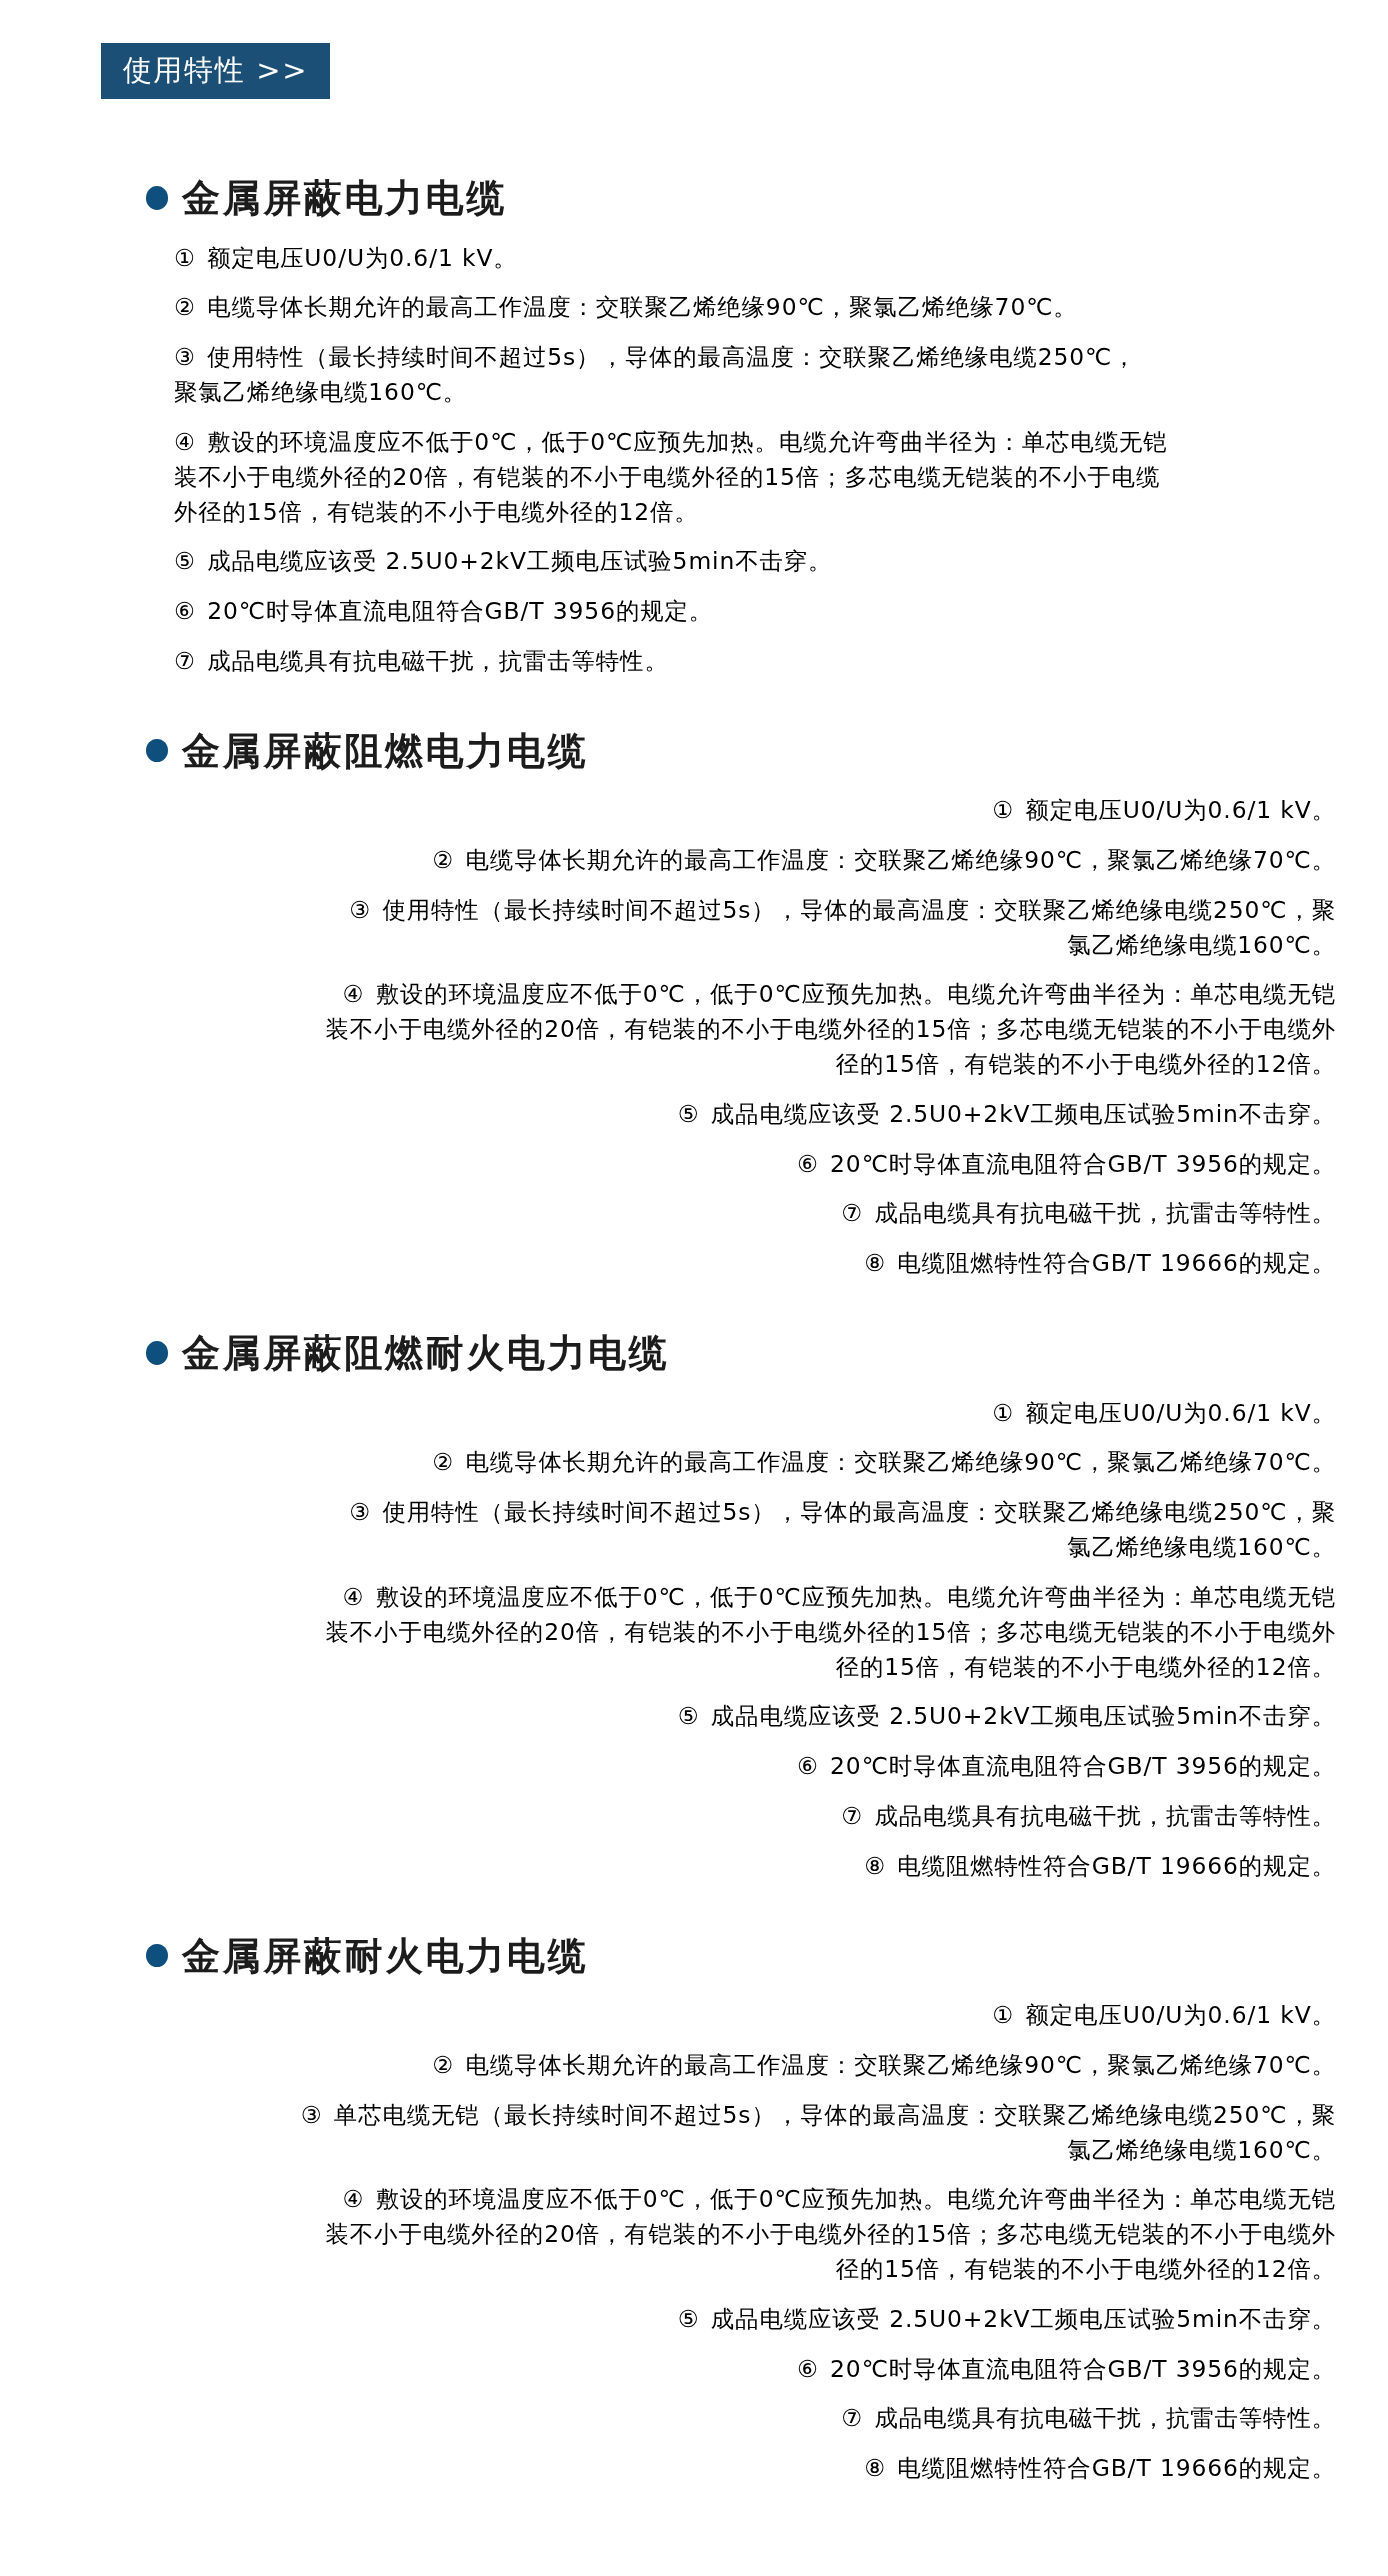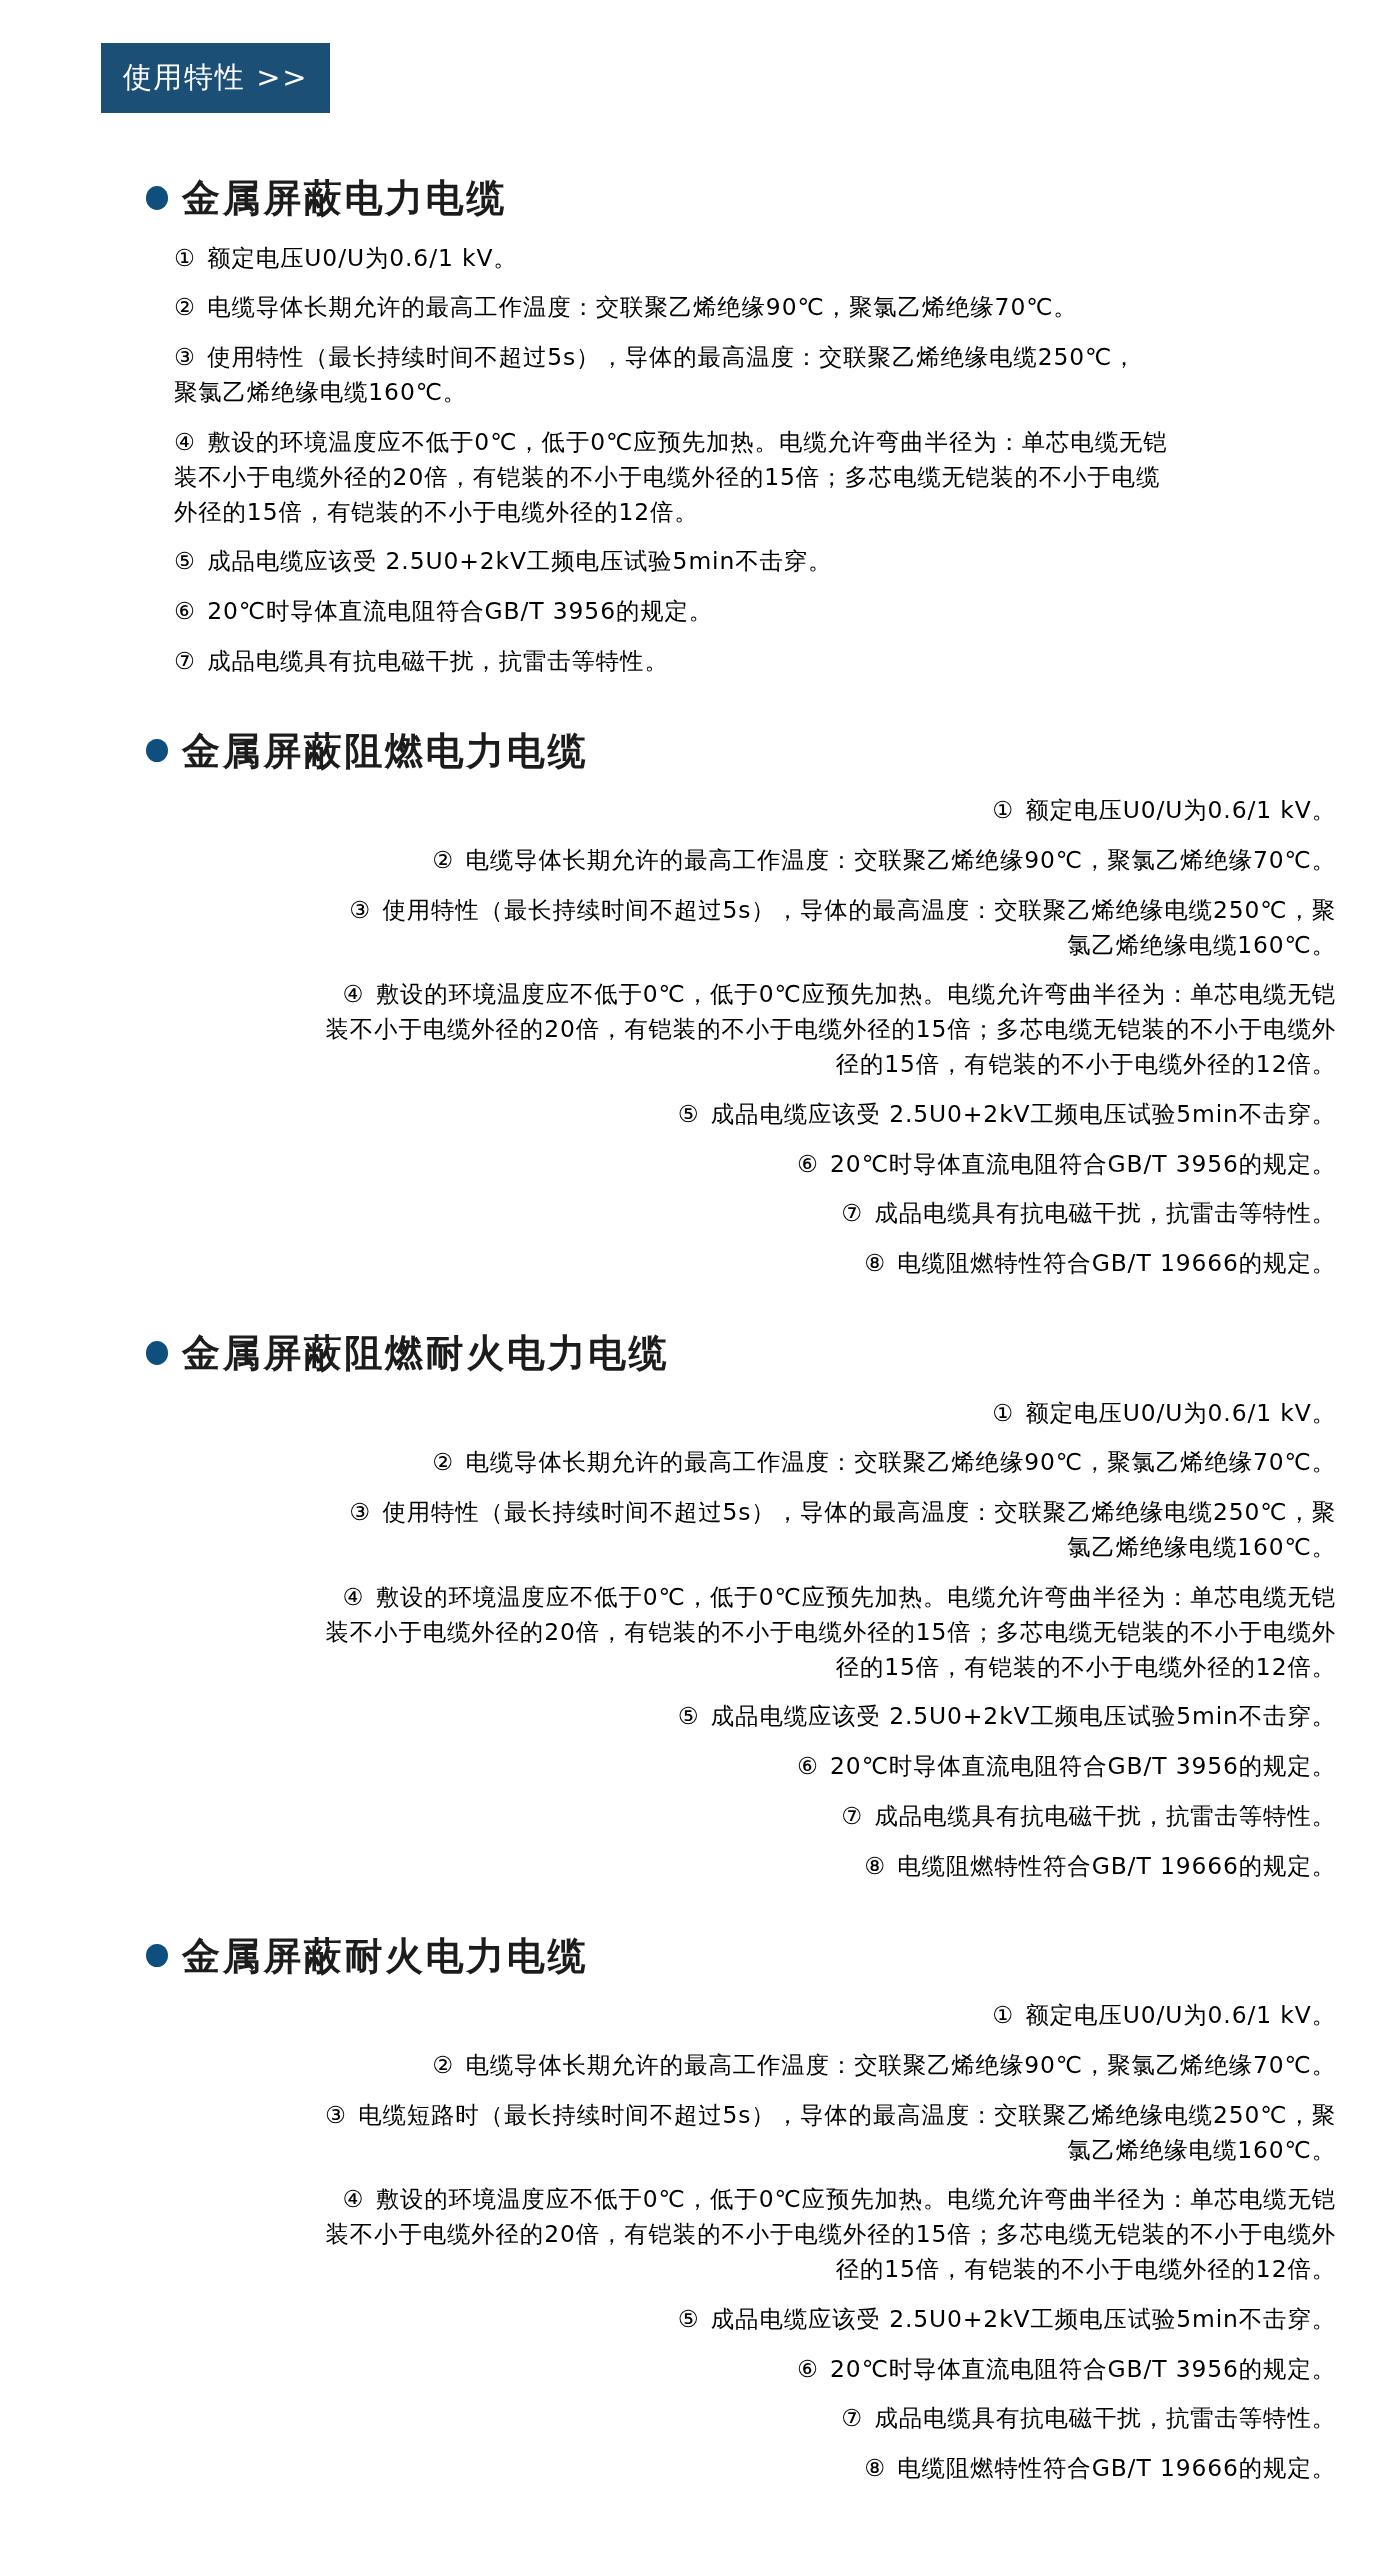--- a/index.html
+++ b/index.html
@@ -9,21 +9,21 @@
     min-height: 2576px;
     background: #ffffff;
     font-family: "DejaVu Sans", sans-serif;
     box-sizing: border-box;
   }
   .tag {
     position: absolute;
     left: 101px;
     top: 43px;
     width: 229px;
-    height: 70px;
+    height: 56px;
     background: #1C4F75;
     color: #ffffff;
     font-size: 29px;
     letter-spacing: 1.7px;
     display: flex;
     align-items: center;
     justify-content: center;
     box-sizing: border-box;
   }
   .content {
@@ -149,21 +149,21 @@
   <div class="section">
     <div class="section-heading">
       <span class="bullet"></span>
       <span class="section-title">金属屏蔽耐火电力电缆</span>
     </div>
 
   <p class="item"><span class="num">①</span><span class="text">额定电压U0/U为0.6/1 kV。</span></p>
 
   <p class="item"><span class="num">②</span><span class="text">电缆导体长期允许的最高工作温度：交联聚乙烯绝缘90℃，聚氯乙烯绝缘70℃。</span></p>
 
-  <p class="item"><span class="num">③</span><span class="text">电缆短路时（最长持续时间不超过5s），导体的最高温度：交联聚乙烯绝缘电缆250℃，聚
+  <p class="item"><span class="num">③</span><span class="text">单芯电缆无铠（最长持续时间不超过5s），导体的最高温度：交联聚乙烯绝缘电缆250℃，聚
 氯乙烯绝缘电缆160℃。</span></p>
 
   <p class="item"><span class="num">④</span><span class="text">敷设的环境温度应不低于0℃，低于0℃应预先加热。电缆允许弯曲半径为：单芯电缆无铠
 装不小于电缆外径的20倍，有铠装的不小于电缆外径的15倍；多芯电缆无铠装的不小于电缆外
 径的15倍，有铠装的不小于电缆外径的12倍。</span></p>
 
   <p class="item"><span class="num">⑤</span><span class="text">成品电缆应该受 2.5U0+2kV工频电压试验5min不击穿。</span></p>
 
   <p class="item"><span class="num">⑥</span><span class="text">20℃时导体直流电阻符合GB/T 3956的规定。</span></p>
 

